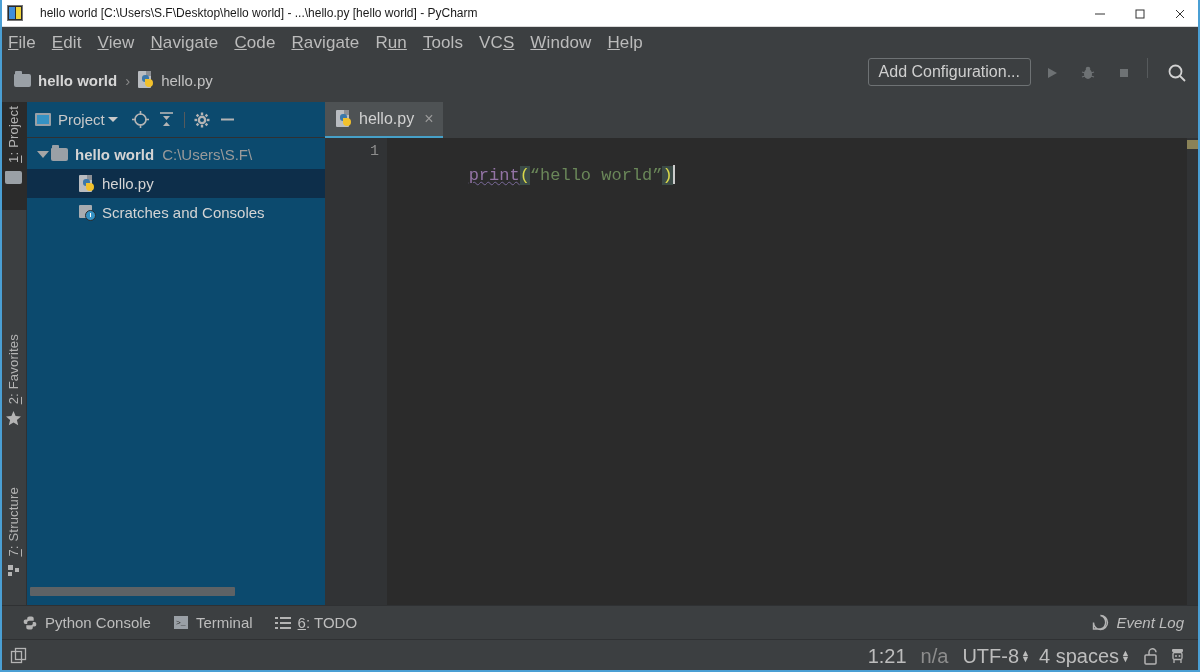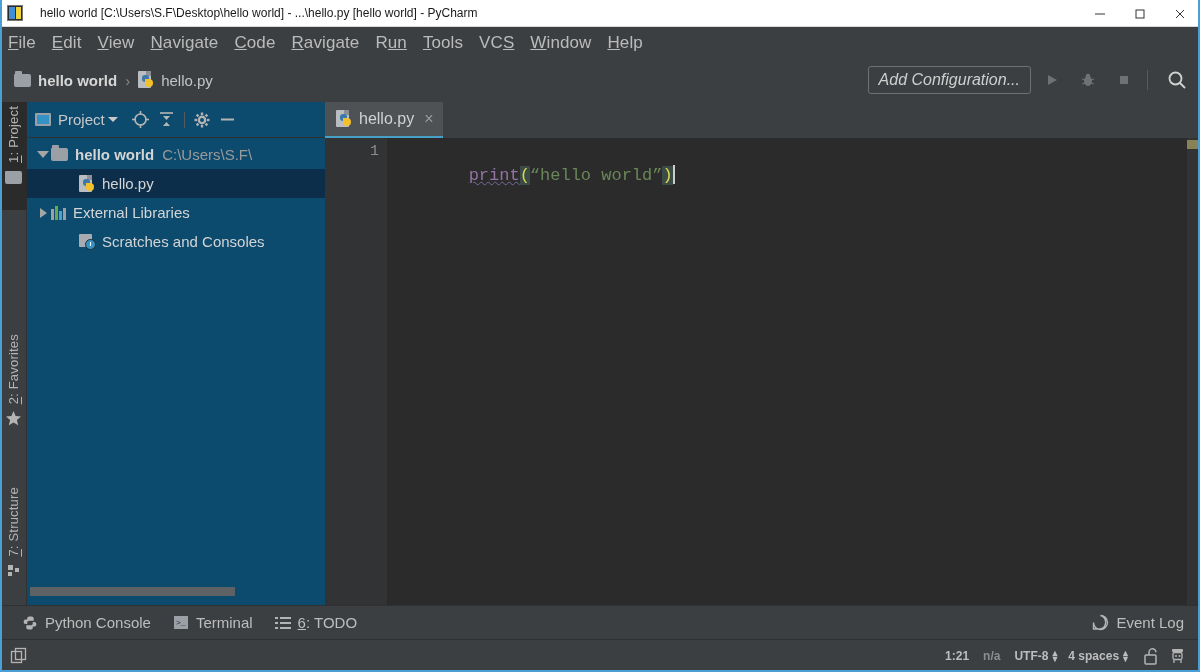--- a/index.html
+++ b/index.html
@@ -79,21 +79,21 @@
   .py-ico .snake-b {
     position: absolute; left: 4px; top: 4px; width: 7px; height: 7px;
     background: #3c78aa; border-radius: 3px 3px 0 3px;
   }
   .py-ico .snake-y {
     position: absolute; left: 7px; top: 8px; width: 8px; height: 8px;
     background: #f2c12c; border-radius: 0 4px 4px 4px;
   }
   .toolbar-right {
     position: absolute; right: 8px; top: 58px; height: 44px;
-    display: flex; align-items: center; font-style: italic;
+    display: flex; align-items: flex-start;
   }
   .addconf {
     height: 28px; padding: 0 10px; border: 1px solid #6e7274; border-radius: 3px;
     color: #cfcfcf; font-size: 16px; display: flex; align-items: center;
     background: #3c3f41;
   }
   .tb-ico {
     width: 30px; height: 30px; display: flex; align-items: center; justify-content: center;
     margin-left: 6px;
   }
@@ -277,21 +277,21 @@
   
   .statusbar {
     position: absolute; left: 0; top: 639px; width: 1200px; height: 33px;
     background: #3c3f41; border-top: 1px solid #2f3133;
     display: flex; align-items: center;
   }
   .sb-left { margin-left: 10px; display: flex; align-items: center; }
   .sb-right {
     position: absolute; right: 10px; display: flex; align-items: center; gap: 0;
   }
-  .sb-txt { font-size: 12px; color: #bdbdbd; margin: 0 7px; white-space: nowrap; font-weight: bold; }
+  .sb-txt { font-size: 20px; color: #bdbdbd; margin: 0 7px; white-space: nowrap; }
   .sb-dim { color: #8d8d8d; }
   .spinner {
     display: inline-flex; flex-direction: column; margin-left: 2px; line-height: 6px;
     color: #bdbdbd; font-size: 9px;
   }
   .sb-ico { width: 26px; height: 26px; display: flex; align-items: center; justify-content: center; }
 
   
   .frame {
     position: absolute; left: 0; top: 0; width: 1200px; height: 672px;
@@ -477,32 +477,20 @@
       <div class="row ind3 sel-blue">
         <span class="py-ico">
           <span class="sheet"></span>
             <span class="fold"></span>
           <span class="snake-b"></span>
             <span class="snake-y"></span>
         </span>
         <span class="row-label">hello.py</span>
       </div>
 
-      <div class="row ind1">
-        <span class="arrow">
-            <span class="arrow-r"></span>
-          </span>
-        <span class="lib-ico">
-          <i style="height:11px;background:#9aa0a6;"></i>
-          <i style="height:14px;background:#6aa84f;"></i>
-          <i style="height:9px;background:#4fa0c8;"></i>
-          <i style="height:12px;background:#9aa0a6;"></i>
-        </span>
-        <span class="row-label">External Libraries</span>
-      </div>
 
       <div class="row ind2" style="padding-left:52px;">
         <span class="scr-ico">
           <span class="sh"></span>
             <span class="cl"></span>
         </span>
         <span class="row-label">Scratches and Consoles</span>
       </div>
     </div>
 
@@ -573,21 +561,21 @@
       </span>
       <u>6</u>
         <span>: TODO</span>
     </div>
     <div class="bb-right">
       <span style="margin-right:7px;display:flex;">
         <svg width="17" height="17" viewBox="0 0 17 17">
           <path d="M8.5 1.5a7 7 0 1 1-7 7V15h7a7 7 0 0 0 0-13.5z" fill="none" stroke="#b4b4b4" stroke-width="1.4"></path>
         </svg>
       </span>
-      <span class="bb-item" style="margin-left:0;">Event Log</span>
+      <span class="bb-item" style="margin-left:0;font-style:italic;">Event Log</span>
     </div>
   </div>
 
   <div class="statusbar">
     <div class="sb-left">
       <svg width="19" height="19" viewBox="0 0 19 19">
         <rect x="1.5" y="4.5" width="10" height="11" fill="none" stroke="#b4b4b4" stroke-width="1.3"></rect>
         <rect x="5.5" y="1.5" width="10" height="11" fill="none" stroke="#b4b4b4" stroke-width="1.3"></rect>
       </svg>
     </div>

